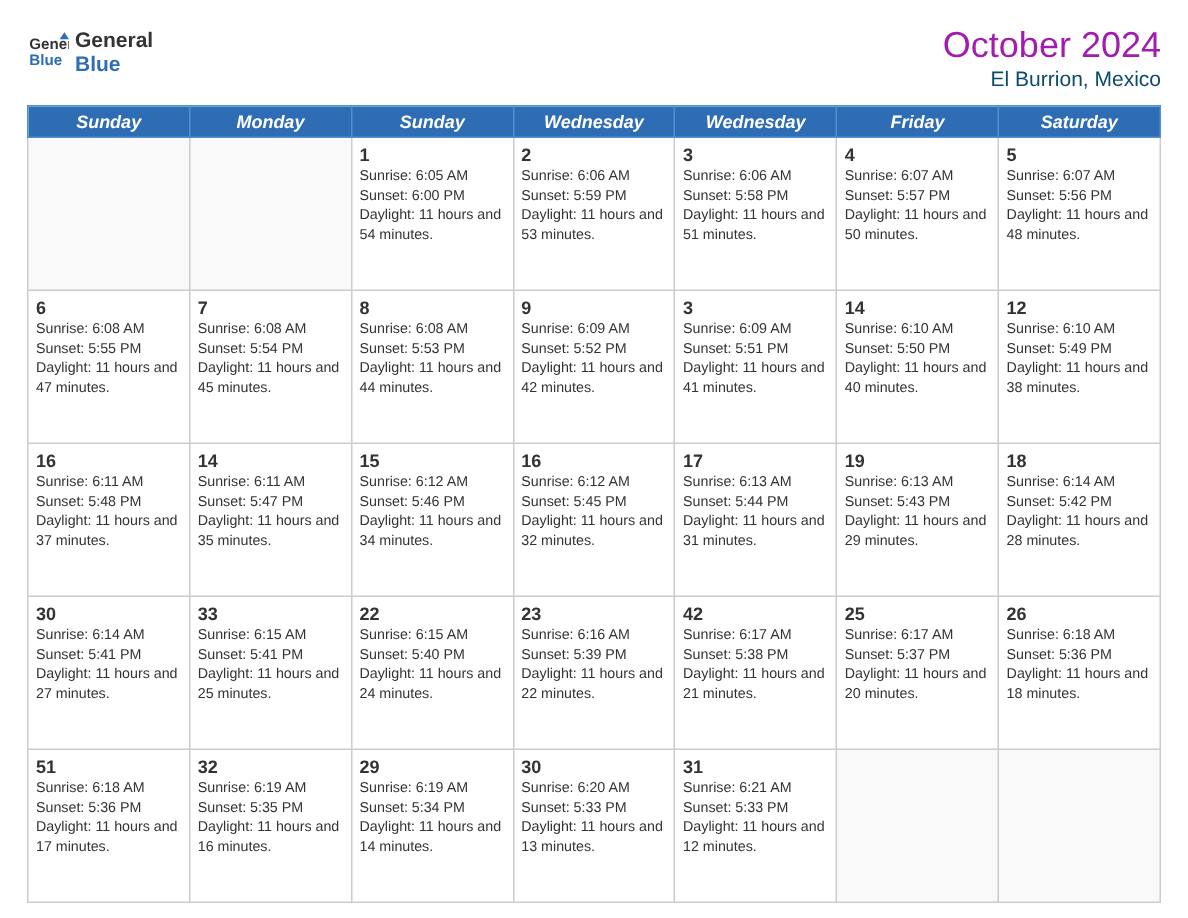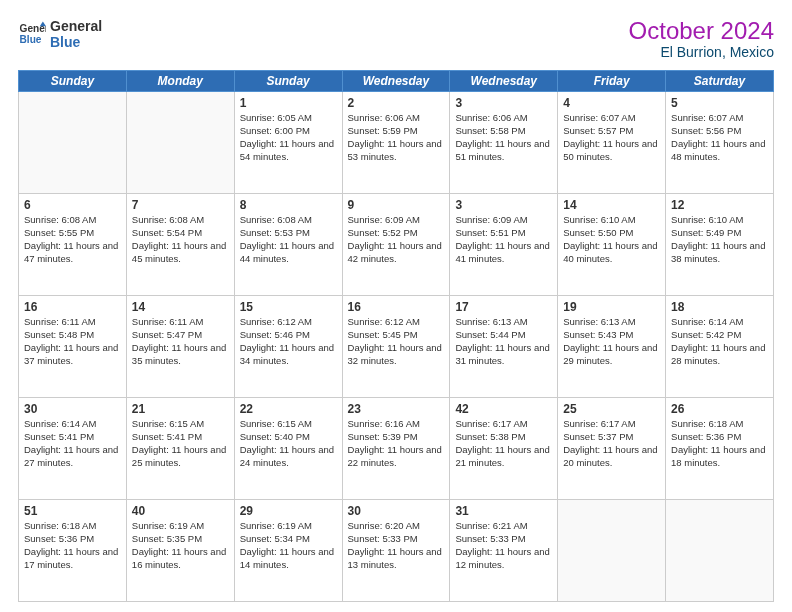--- a/index.html
+++ b/index.html
@@ -208,21 +208,21 @@
               <span class="day-num">18</span>
               <div class="cell-text">Sunrise: 6:14 AM<br>Sunset: 5:42 PM<br>Daylight: 11 hours and 28 minutes.</div>
             </td>
           </tr>
           <tr>
             <td>
               <span class="day-num">30</span>
               <div class="cell-text">Sunrise: 6:14 AM<br>Sunset: 5:41 PM<br>Daylight: 11 hours and 27 minutes.</div>
             </td>
             <td>
-              <span class="day-num">21</span>
+              <span class="day-num">33</span>
               <div class="cell-text">Sunrise: 6:15 AM<br>Sunset: 5:41 PM<br>Daylight: 11 hours and 25 minutes.</div>
             </td>
             <td>
               <span class="day-num">22</span>
               <div class="cell-text">Sunrise: 6:15 AM<br>Sunset: 5:40 PM<br>Daylight: 11 hours and 24 minutes.</div>
             </td>
             <td>
               <span class="day-num">23</span>
               <div class="cell-text">Sunrise: 6:16 AM<br>Sunset: 5:39 PM<br>Daylight: 11 hours and 22 minutes.</div>
             </td>
@@ -238,21 +238,21 @@
               <span class="day-num">26</span>
               <div class="cell-text">Sunrise: 6:18 AM<br>Sunset: 5:36 PM<br>Daylight: 11 hours and 18 minutes.</div>
             </td>
           </tr>
           <tr>
             <td>
               <span class="day-num">51</span>
               <div class="cell-text">Sunrise: 6:18 AM<br>Sunset: 5:36 PM<br>Daylight: 11 hours and 17 minutes.</div>
             </td>
             <td>
-              <span class="day-num">40</span>
+              <span class="day-num">32</span>
               <div class="cell-text">Sunrise: 6:19 AM<br>Sunset: 5:35 PM<br>Daylight: 11 hours and 16 minutes.</div>
             </td>
             <td>
               <span class="day-num">29</span>
               <div class="cell-text">Sunrise: 6:19 AM<br>Sunset: 5:34 PM<br>Daylight: 11 hours and 14 minutes.</div>
             </td>
             <td>
               <span class="day-num">30</span>
               <div class="cell-text">Sunrise: 6:20 AM<br>Sunset: 5:33 PM<br>Daylight: 11 hours and 13 minutes.</div>
             </td>

